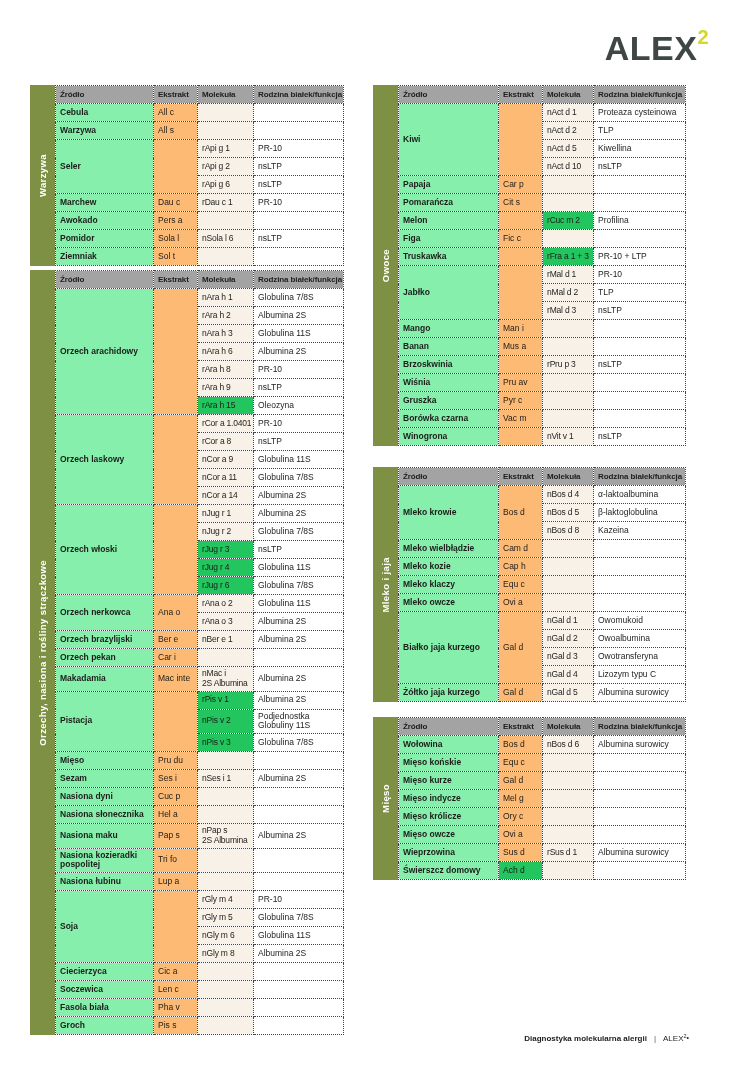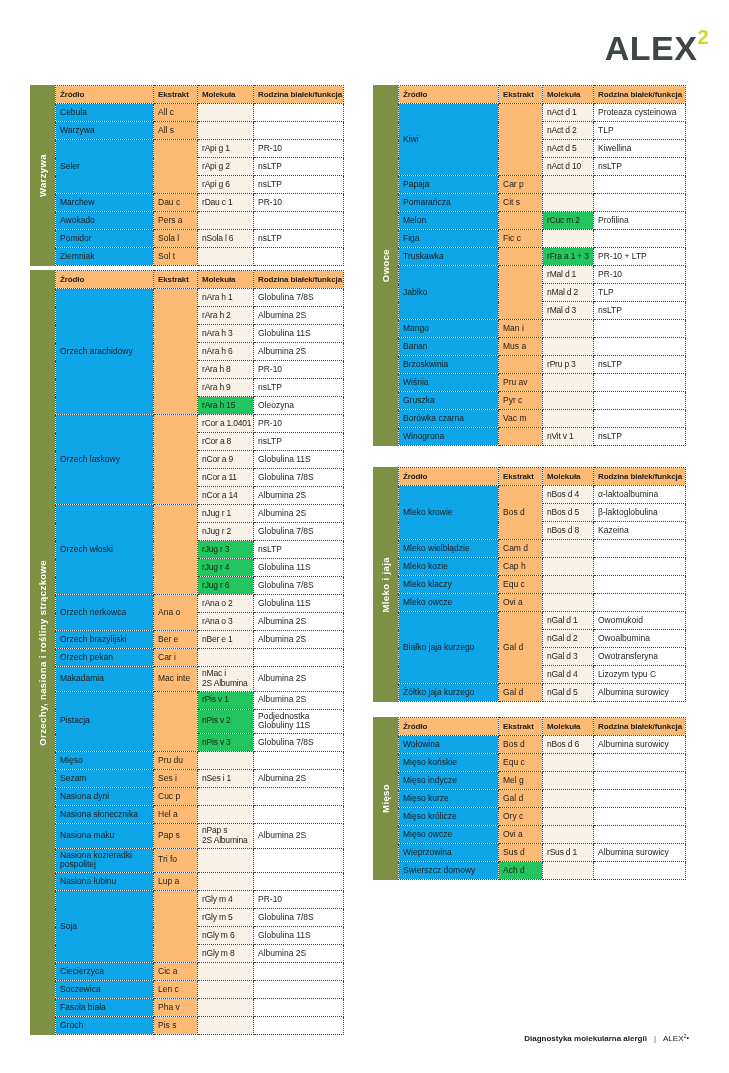--- a/index.html
+++ b/index.html
@@ -14,24 +14,24 @@
   .cat-bar{width:25px;background:#7d9044;display:flex;align-items:center;justify-content:center;flex:0 0 25px;}
   .cat-text{writing-mode:vertical-rl;transform:rotate(180deg);color:#ffffff;font-weight:bold;
     font-size:9.5px;letter-spacing:0.4px;white-space:nowrap;}
   table.alg{border-collapse:collapse;table-layout:fixed;background:#fff;}
   .side-left table.alg{width:288px;}
   .side-right table.alg{width:287px;}
   .side-left col.c0{width:98px}.side-left col.c1{width:44px}.side-left col.c2{width:56px}.side-left col.c3{width:90px}
   .side-right col.c0{width:100px}.side-right col.c1{width:44px}.side-right col.c2{width:51px}.side-right col.c3{width:92px}
   table.alg th,table.alg td{border:1px dotted #454545;vertical-align:middle;
     padding:2px 4px;font-size:8.5px;line-height:1.15;overflow:hidden;}
-  table.alg th{background:#fdba74;text-align:left;font-size:8px;font-weight:bold;
+  table.alg th{background:#a3a3a3;text-align:left;font-size:8px;font-weight:bold;
     letter-spacing:-0.1px;white-space:nowrap;padding:1px 4px;}
   table.alg tr{height:18px;}
-  td.src{font-weight:normal;font-size:9px;background:#0ea5e9;}
+  td.src{font-weight:bold;font-size:9px;background:#86efac;}
   td.ext{background:#fdba74;}
   td.mol{background:#f8f1e8;font-size:8px;letter-spacing:-0.2px;padding:2px 3px;white-space:pre;}
   td.fam{background:#ffffff;}
   td.hl{background:#22c55e;}
   .footer{position:absolute;top:1034px;right:40px;font-size:8px;white-space:nowrap;}
   .footer .f-title{font-weight:bold;}
   .footer .f-sep{margin:0 7px;color:#555;}
   .footer .f-sup{font-size:5.5px;vertical-align:top;position:relative;top:-1px;}
   .footer .f-dot{font-size:7px;position:relative;top:-1px;}
 </style>
@@ -580,28 +580,28 @@
           <td class="mol">nBos d 6</td>
           <td class="fam">Albumina surowicy</td>
         </tr>
         <tr>
           <td class="src" rowspan="1">Mięso końskie</td>
           <td class="ext" rowspan="1">Equ c</td>
           <td class="mol"></td>
           <td class="fam"></td>
         </tr>
         <tr>
+          <td class="src" rowspan="1">Mięso kurze</td>
+          <td class="ext" rowspan="1">Gal d</td>
+          <td class="mol"></td>
+          <td class="fam"></td>
+        </tr>
+        <tr>
           <td class="src" rowspan="1">Mięso indycze</td>
           <td class="ext" rowspan="1">Mel g</td>
-          <td class="mol"></td>
-          <td class="fam"></td>
-        </tr>
-        <tr>
-          <td class="src" rowspan="1">Mięso kurze</td>
-          <td class="ext" rowspan="1">Gal d</td>
           <td class="mol"></td>
           <td class="fam"></td>
         </tr>
         <tr>
           <td class="src" rowspan="1">Mięso królicze</td>
           <td class="ext" rowspan="1">Ory c</td>
           <td class="mol"></td>
           <td class="fam"></td>
         </tr>
         <tr>

